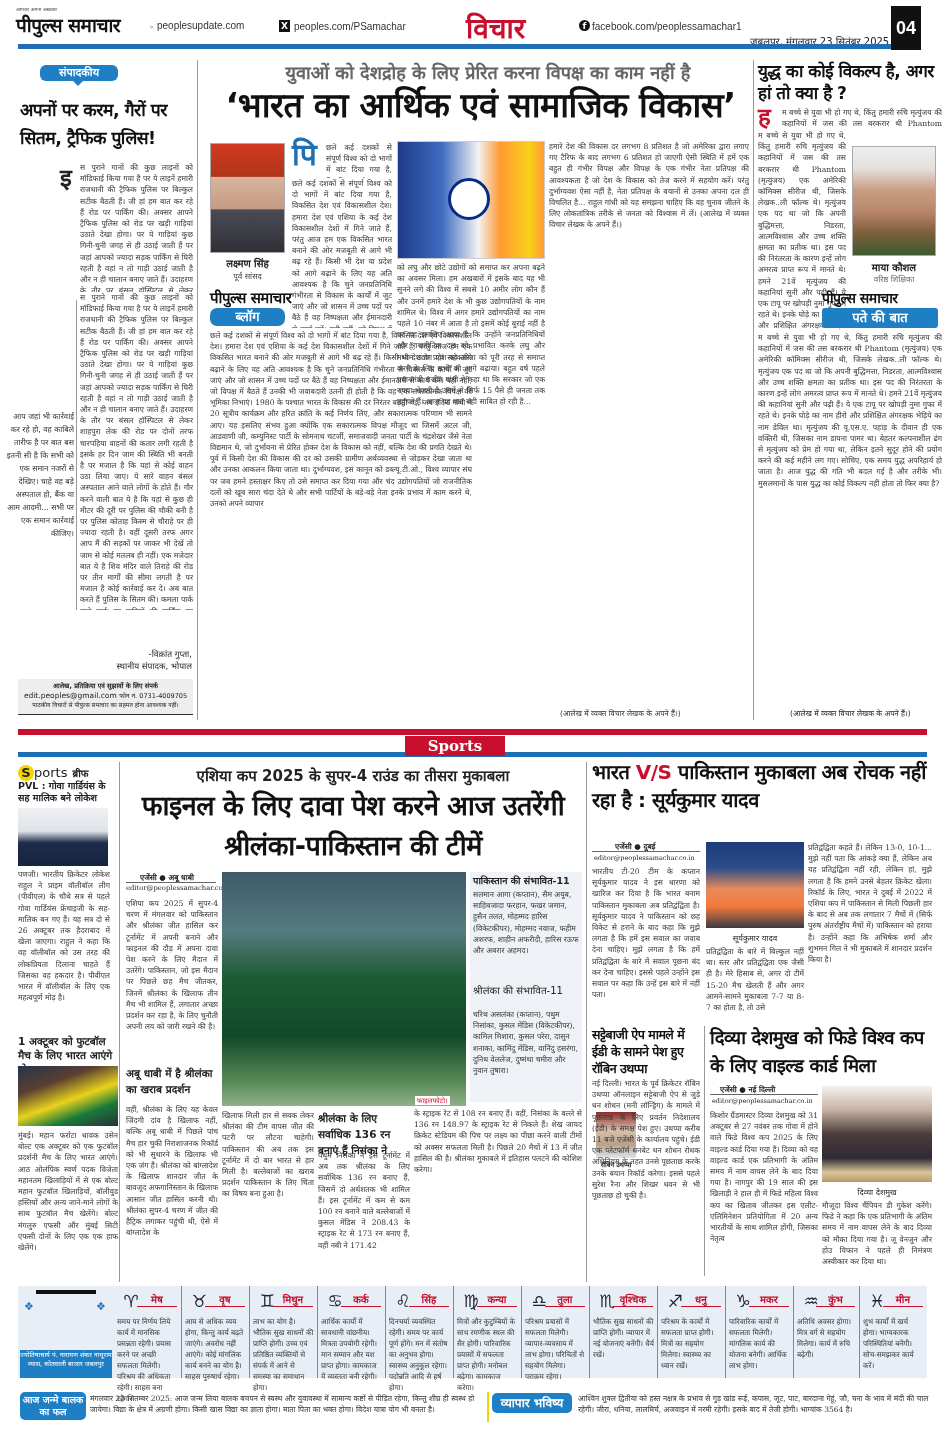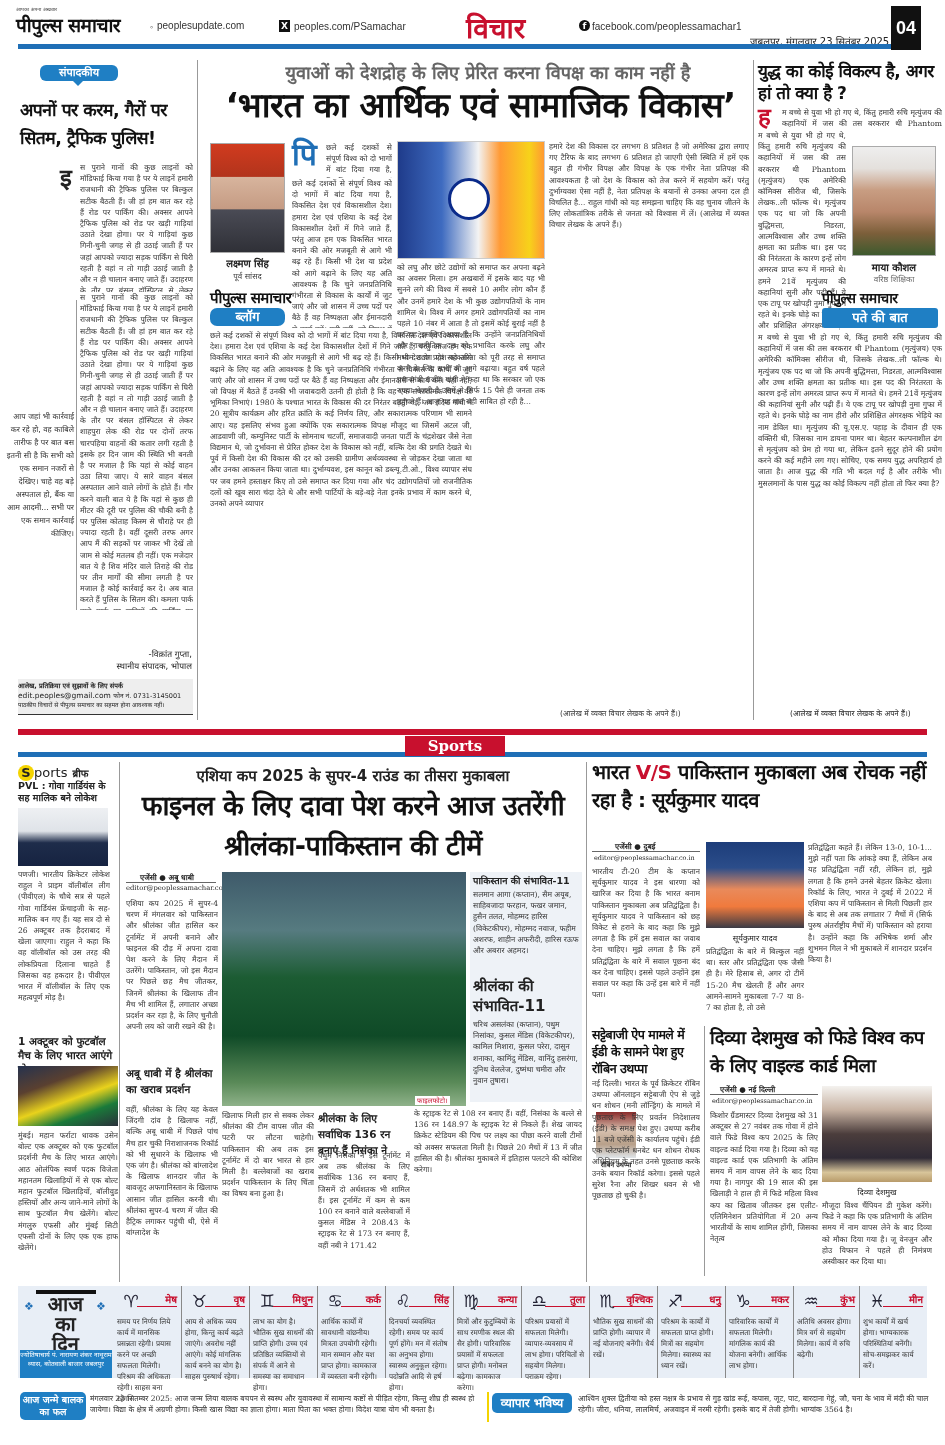--- a/index.html
+++ b/index.html
@@ -15,21 +15,21 @@
 .blue-bar{background:#1f6fb6;height:5px}
 .red-bar{background:#c8102e;height:5px}
 .pill{background:#1f7fc4;color:#fff;border-radius:6px;text-align:center;font-weight:700}
 .headline{font-weight:900;color:#111;letter-spacing:-0.5px;line-height:1.15}
 .byline-name{font-weight:700;font-size:10px;text-align:center}
 .byline-role{font-size:8px;text-align:center;color:#444}
 .photo{background:linear-gradient(160deg,#c94a2a,#7a2b1a 40%,#d9c7b5 41%,#9b8f86);border:1px solid #aaa}
 .img-ph{position:absolute;overflow:hidden}
 .caption{font-size:8px;text-align:center;color:#222}
 .zodiac-cell{position:absolute;top:0;height:100%;border-right:1px solid #888}
-.zname{color:#c8102e;font-weight:700;font-size:10px;position:absolute;right:4px;top:6px;border-bottom:1px solid #c8102e;width:60%;text-align:right}
+.zname{color:#c8102e;font-weight:700;font-size:10px;position:absolute;right:4px;top:6px;border-bottom:1px solid #c8102e;width:60%;text-align:center}
 .zicon{position:absolute;left:4px;top:2px;width:26px;height:26px;border-radius:50%;background:#e8eef6;color:#223;font-size:17px;display:flex;align-items:center;justify-content:center}
 .ztext{position:absolute;left:3px;right:3px;top:30px;font-size:7.2px;line-height:11px;color:#333;font-family:"DejaVu Serif",serif}
 </style>
 </head>
 <body>
 
 <div id="masthead" class="abs">
   <div class="abs" style="left:16px;top:6px;font-size:5px;color:#444">आपका अपना अखबार</div>
   <div class="abs logo" style="left:16px;top:12px"><span>पीपुल्स समाचार</span></div>
   <div class="abs mast-link" style="left:150px;top:22px;color:#444;font-size:9px">◦</div>
@@ -47,23 +47,23 @@
 <div class="abs pill" style="left:40px;top:65px;width:78px;height:16px;font-size:11px;line-height:16px">संपादकीय</div>
 <div class="abs" style="left:73px;top:81px;width:0;height:0;border-left:5px solid transparent;border-right:5px solid transparent;border-top:5px solid #1f7fc4"></div>
 <div class="abs headline" style="left:20px;top:96px;width:175px;font-size:17.5px;line-height:28px">अपनों पर करम, गैरों पर सितम, ट्रैफिक पुलिस!</div>
 <div class="abs" style="left:60px;top:160px;font-size:24px;font-weight:900;color:#222">इ</div>
 <div class="abs col-text" style="left:80px;top:162px;width:113px;height:130px">स पुराने गानों की कुछ लाइनों को मॉडिफाई किया गया है पर ये लाइनें हमारी राजधानी की ट्रैफिक पुलिस पर बिल्कुल सटीक बैठती हैं। जी हां हम बात कर रहे हैं रोड पर पार्किंग की। अक्सर आपने ट्रैफिक पुलिस को रोड पर खड़ी गाड़ियां उठाते देखा होगा। पर ये गाड़ियां कुछ गिनी-चुनी जगह से ही उठाई जाती हैं पर जहां आपको ज्यादा सड़क पार्किंग से घिरी रहती है वहां न तो गाड़ी उठाई जाती है और न ही चालान बनाए जाते हैं। उदाहरण के तौर पर बंसल हॉस्पिटल से लेकर शाहपुरा लेक की रोड पर दोनों तरफ चारपहिया वाहनों की कतार लगी रहती है इसके हर दिन जाम की स्थिति भी बनती है पर मजाल है कि यहां से कोई वाहन उठा लिया जाए। ये सारे वाहन बंसल अस्पताल आने वाले लोगों के होते हैं। गौर करने वाली बात ये है कि यहां से कुछ ही मीटर की दूरी पर पुलिस की चौकी बनी है पर पुलिस कोताह किस्म से चौराहे पर ही ज्यादा रहती है। वहीं दूसरी तरफ अगर आप मैं की सड़कों पर जाकर भी देखें तो जाम से कोई मतलब ही नहीं। एक मजेदार बात ये है शिव मंदिर वाले तिराहे की रोड पर तीन मार्गों की सीमा लगती है पर मजाल है कोई कार्रवाई कर दे। अब बात करते हैं पुलिस के सितम की। कमला पार्क वाले पार्क पर गाड़ियों की पार्किंग पर ध्यान देते ही पुलिस मौके पर पहुंच जाती है। यहां तक कि वाहन उठाकर ले जाती है। वहीं हालात हाकर्स के भी हैं। कोलार रोड पर तो साफ-साफ भेदभाव नजर आता है। आप जहां भी कार्रवाई कर रहे हो, वह काबिले तारीफ है पर बात बस इतनी सी है कि सभी को एक समान नजरों से देखिए। चाहे वह बड़े अस्पताल हों, बैंक या आम आदमी... सभी पर एक समान कार्रवाई कीजिए।</div>
 <div class="abs col-text" style="left:80px;top:292px;width:113px;height:318px;text-indent:0">स पुराने गानों की कुछ लाइनों को मॉडिफाई किया गया है पर ये लाइनें हमारी राजधानी की ट्रैफिक पुलिस पर बिल्कुल सटीक बैठती हैं। जी हां हम बात कर रहे हैं रोड पर पार्किंग की। अक्सर आपने ट्रैफिक पुलिस को रोड पर खड़ी गाड़ियां उठाते देखा होगा। पर ये गाड़ियां कुछ गिनी-चुनी जगह से ही उठाई जाती हैं पर जहां आपको ज्यादा सड़क पार्किंग से घिरी रहती है वहां न तो गाड़ी उठाई जाती है और न ही चालान बनाए जाते हैं। उदाहरण के तौर पर बंसल हॉस्पिटल से लेकर शाहपुरा लेक की रोड पर दोनों तरफ चारपहिया वाहनों की कतार लगी रहती है इसके हर दिन जाम की स्थिति भी बनती है पर मजाल है कि यहां से कोई वाहन उठा लिया जाए। ये सारे वाहन बंसल अस्पताल आने वाले लोगों के होते हैं। गौर करने वाली बात ये है कि यहां से कुछ ही मीटर की दूरी पर पुलिस की चौकी बनी है पर पुलिस कोताह किस्म से चौराहे पर ही ज्यादा रहती है। वहीं दूसरी तरफ अगर आप मैं की सड़कों पर जाकर भी देखें तो जाम से कोई मतलब ही नहीं। एक मजेदार बात ये है शिव मंदिर वाले तिराहे की रोड पर तीन मार्गों की सीमा लगती है पर मजाल है कोई कार्रवाई कर दे। अब बात करते हैं पुलिस के सितम की। कमला पार्क वाले पार्क पर गाड़ियों की पार्किंग पर ध्यान देते ही पुलिस मौके पर पहुंच जाती है। यहां तक कि वाहन उठाकर ले जाती है। वहीं हालात हाकर्स के भी हैं। कोलार रोड पर तो साफ-साफ भेदभाव नजर आता है। आप जहां भी कार्रवाई कर रहे हो, वह काबिले तारीफ है पर बात बस इतनी सी है कि सभी को एक समान नजरों से देखिए। चाहे वह बड़े अस्पताल हों, बैंक या आम आदमी... सभी पर एक समान कार्रवाई कीजिए।</div>
 <div class="abs" style="left:6px;top:410px;width:68px;font-size:7.8px;line-height:13px;text-align:right;color:#333">आप जहां भी कार्रवाई कर रहे हो, वह काबिले तारीफ है पर बात बस इतनी सी है कि सभी को एक समान नजरों से देखिए। चाहे वह बड़े अस्पताल हो, बैंक या आम आदमी... सभी पर एक समान कार्रवाई कीजिए।</div>
 <div class="rule-v" style="left:76px;top:300px;height:310px"></div>
 <div class="abs" style="left:110px;top:648px;font-size:8.5px;text-align:right;width:82px">-विक्रांत गुप्ता,</div>
 <div class="abs" style="left:70px;top:660px;font-size:8.5px;text-align:right;width:122px">स्थानीय संपादक, भोपाल</div>
-<div class="abs" style="left:18px;top:679px;width:175px;height:36px;background:#eeeeee;border-bottom:1px solid #333;text-align:left">
+<div class="abs" style="left:18px;top:679px;width:175px;height:36px;background:#eeeeee;border-bottom:1px solid #333;text-align:center">
   <div style="font-size:6.5px;font-weight:700;margin-top:2px">आलेख, प्रतिक्रिया एवं सुझावों के लिए संपर्क</div>
-  <div style="font-size:7.5px;margin-top:1px"><span>edit.peoples@gmail.com</span> <span style="font-size:6.5px">फोन नं. 0731-3145001</span></div>
+  <div style="font-size:7.5px;margin-top:1px"><span>edit.peoples@gmail.com</span> <span style="font-size:6.5px">फोन नं. 0731-4009705</span></div>
   <div style="font-size:6px;margin-top:1px">पाठकीय विचारों से पीपुल्स समाचार का सहमत होना आवश्यक नहीं।</div>
 </div>
 <div class="rule-v" style="left:197px;top:60px;height:660px"></div>
 
 <div class="abs" style="left:228px;top:60px;width:520px;text-align:center;font-size:18px;color:#666;font-weight:700">युवाओं को देशद्रोह के लिए प्रेरित करना विपक्ष का काम नहीं है</div>
 <div class="abs headline" style="left:208px;top:86px;width:545px;text-align:center;font-size:34px">‘भारत का आर्थिक एवं सामाजिक विकास’</div>
 <div class="abs photo" style="left:210px;top:143px;width:75px;height:110px;background:linear-gradient(180deg,#d13b1f 0%,#b2341c 30%,#d7b49d 31%,#c59b83 60%,#4a4b55 61%,#2f3037 100%)"></div>
 <div class="abs byline-name" style="left:210px;top:256px;width:75px">लक्ष्मण सिंह</div>
 <div class="abs byline-role" style="left:210px;top:270px;width:75px">पूर्व सांसद</div>
 <div class="abs logo" style="left:210px;top:287px;font-size:15px">पीपुल्स समाचार</div>
@@ -117,21 +117,21 @@
 <div class="img-ph" style="left:222px;top:872px;width:244px;height:234px;background:linear-gradient(180deg,#3e5a6a 0%,#567b80 25%,#1c5c33 45%,#0f4a27 70%,#5a8a58 90%,#8fb28a 100%)"></div>
 <div class="abs" style="left:415px;top:1096px;font-size:7px;background:#fff;padding:0 2px;color:#c8102e">फाइलफोटो।</div>
 <div class="abs" style="left:126px;top:1065px;width:95px;font-size:10.5px;font-weight:700;line-height:16px">अबू धाबी में है श्रीलंका का खराब प्रदर्शन</div>
 <div class="abs col-text" style="left:126px;top:1104px;width:92px;height:170px">वहीं, श्रीलंका के लिए यह केवल जिंदगी दांव है खिलाफ नहीं, बल्कि अबू धाबी में पिछले पांच मैच हार चुकी निराशाजनक रिकॉर्ड को भी सुधारने के खिलाफ भी एक जंग है। श्रीलंका को बांग्लादेश के खिलाफ शानदार जीत के बावजूद अफगानिस्तान के खिलाफ आसान जीत हासिल करनी थी। श्रीलंका सुपर-4 चरण में जीत की हैट्रिक लगाकर पहुंची थी, ऐसे में बांग्लादेश के</div>
 <div class="abs col-text" style="left:222px;top:1110px;width:92px;height:164px">खिलाफ मिली हार से सबक लेकर श्रीलंका की टीम वापस जीत की पटरी पर लौटना चाहेगी। पाकिस्तान की अब तक इस टूर्नामेंट में दो बार भारत से हार मिली है। बल्लेबाजों का खराब प्रदर्शन पाकिस्तान के लिए चिंता का विषय बना हुआ है।</div>
 <div class="abs" style="left:318px;top:1110px;width:92px;font-size:10.5px;font-weight:700;line-height:16px">श्रीलंका के लिए सर्वाधिक 136 रन बनाएं हैं निसंका ने</div>
 <div class="abs col-text" style="left:318px;top:1150px;width:92px;height:124px">पथुम निसंका ने इस टूर्नामेंट में अब तक श्रीलंका के लिए सर्वाधिक 136 रन बनाए हैं, जिसमें दो अर्धशतक भी शामिल हैं। इस टूर्नामेंट में कम से कम 100 रन बनाने वाले बल्लेबाजों में कुसल मेंडिस ने 208.43 के स्ट्राइक रेट से 173 रन बनाए हैं, वहीं नबी ने 171.42</div>
 <div class="abs" style="left:470px;top:872px;width:112px;height:230px;background:#eef2f7">
   <div style="font-size:9.5px;font-weight:700;margin:2px 3px">पाकिस्तान की संभावित-11</div>
   <div class="col-text" style="margin:0 3px;height:82px;text-align:left">सलमान आगा (कप्तान), सैम अयूब, साहिबजादा फरहान, फखर जमान, हुसैन तलत, मोहम्मद हारिस (विकेटकीपर), मोहम्मद नवाज, फहीम अशरफ, शाहीन अफरीदी, हारिस रऊफ और अबरार अहमद।</div>
-  <div style="font-size:15px;font-weight:700;margin:4px 3px">श्रीलंका की संभावित-11</div>
+  <div style="font-size:10px;font-weight:400;margin:12px 3px">श्रीलंका की संभावित-11</div>
   <div class="col-text" style="margin:0 3px;height:90px;text-align:left">चरिथ असलंका (कप्तान), पथुम निसांका, कुसल मेंडिस (विकेटकीपर), कामिल मिशारा, कुसल परेरा, दासुन शनाका, कामिंदु मेंडिस, वानिंदु हसरंगा, दुनिथ वेललेज, दुष्मंथा चमीरा और नुवान तुषारा।</div>
 </div>
 <div class="abs col-text" style="left:414px;top:1108px;width:168px;height:166px">के स्ट्राइक रेट से 108 रन बनाए हैं। वहीं, निसंका के बल्ले से 136 रन 148.97 के स्ट्राइक रेट से निकले हैं। शेख जायद क्रिकेट स्टेडियम की पिच पर लक्ष्य का पीछा करने वाली टीमों को अक्सर सफलता मिली है। पिछले 20 मैचों में 13 में जीत हासिल की है। श्रीलंका मुकाबले में इतिहास पलटने की कोशिश करेगा।</div>
 <div class="rule-v" style="left:586px;top:762px;height:520px"></div>
 
 <div class="abs headline" style="left:592px;top:758px;width:340px;font-size:20px;line-height:28px"><span>भारत </span><span style="color:#c8102e">V/S</span><span> पाकिस्तान मुकाबला अब रोचक नहीं रहा है : सूर्यकुमार यादव</span></div>
 <div class="abs" style="left:615px;top:841px;font-size:7.5px;font-weight:700">एजेंसी ● दुबई</div>
 <div class="abs" style="left:592px;top:851px;width:108px;border-top:1px solid #666"></div>
 <div class="abs" style="left:594px;top:854px;font-size:6.5px;font-family:'DejaVu Serif',serif">editor@peoplessamachar.co.in</div>
 <div class="abs col-text" style="left:592px;top:866px;width:108px;height:150px">भारतीय टी-20 टीम के कप्तान सूर्यकुमार यादव ने इस धारणा को खारिज कर दिया है कि भारत बनाम पाकिस्तान मुकाबला अब प्रतिद्वंद्विता है। सूर्यकुमार यादव ने पाकिस्तान को छह विकेट से हराने के बाद कहा कि मुझे लगता है कि हमें इस सवाल का जवाब देना चाहिए। मुझे लगता है कि हमें प्रतिद्वंद्विता के बारे में सवाल पूछना बंद कर देना चाहिए। इससे पहले उन्होंने इस सवाल पर कहा कि उन्हें इस बारे में नहीं पता।</div>
@@ -153,21 +153,20 @@
 <div class="abs col-text" style="left:710px;top:1110px;width:108px;height:168px">किशोर ग्रैंडमास्टर दिव्या देशमुख को 31 अक्टूबर से 27 नवंबर तक गोवा में होने वाले फिडे विश्व कप 2025 के लिए वाइल्ड कार्ड दिया गया है। दिव्या को यह वाइल्ड कार्ड एक प्रतिभागी के अंतिम समय में नाम वापस लेने के बाद दिया गया है। नागपुर की 19 साल की इस खिलाड़ी ने हाल ही में फिडे महिला विश्व कप का खिताब जीतकर इस एलीट-एलिमिनेशन प्रतियोगिता में 20 अन्य भारतीयों के साथ शामिल होंगी, जिसका नेतृत्व</div>
 <div class="img-ph" style="left:822px;top:1086px;width:110px;height:96px;background:linear-gradient(180deg,#f4f2ef 0%,#c7b2a2 25%,#4b3d3c 50%,#2f2a35 75%,#d8c59a 90%,#b89b6a 100%)"></div>
 <div class="abs caption" style="left:822px;top:1186px;width:110px">दिव्या देशमुख</div>
 <div class="abs col-text" style="left:822px;top:1200px;width:110px;height:78px">मौजूदा विश्व चैंपियन डी गुकेश करेंगे। फिडे ने कहा कि एक प्रतिभागी के अंतिम समय में नाम वापस लेने के बाद दिव्या को मौका दिया गया है। जू वेनजुन और होउ यिफान ने पहले ही निमंत्रण अस्वीकार कर दिया था।</div>
 
 <div class="abs" style="left:18px;top:1286px;width:909px;height:92px;background:#e8eef6">
   <div class="abs" style="left:0;top:0;width:95px;height:92px">
     <div style="position:absolute;left:18px;top:4px;width:60px;height:4px;background:#111"></div>
     <div style="position:absolute;left:6px;top:14px;color:#1f6fb6;font-size:11px">❖</div>
     <div style="position:absolute;left:78px;top:14px;color:#1f6fb6;font-size:11px">❖</div>
-    <div style="position:absolute;left:0;width:95px;top:8px;text-align:center;font-size:20px;font-weight:900;line-height:20px"><span>आज</span><br><span>का</span><br><span>दिन</span></div>
     <div style="position:absolute;left:2px;top:64px;width:92px;height:28px;background:#1f7fc4;color:#fff;font-size:6.5px;line-height:9px;text-align:center;padding-top:1px">ज्योतिषाचार्य पं. नारायण शंकर नाथूराम व्यास, कोतवाली बाजार जबलपुर</div>
   </div>
   <div class="abs" style="left:96px;top:0;width:813px;height:92px">
     <div class="zodiac-cell" style="left:0;width:68px">
         <div class="zicon">♈</div>
         <div class="zname">मेष</div>
         <div class="ztext">समय पर निर्णय लिये कार्य में मानसिक प्रसन्नता रहेगी। प्रयास करने पर अच्छी सफलता मिलेगी। परिश्रम की अधिकता रहेगी। साहस बना रहेगा।</div>
       </div>
     <div class="zodiac-cell" style="left:68px;width:68px">
         <div class="zicon">♉</div>

